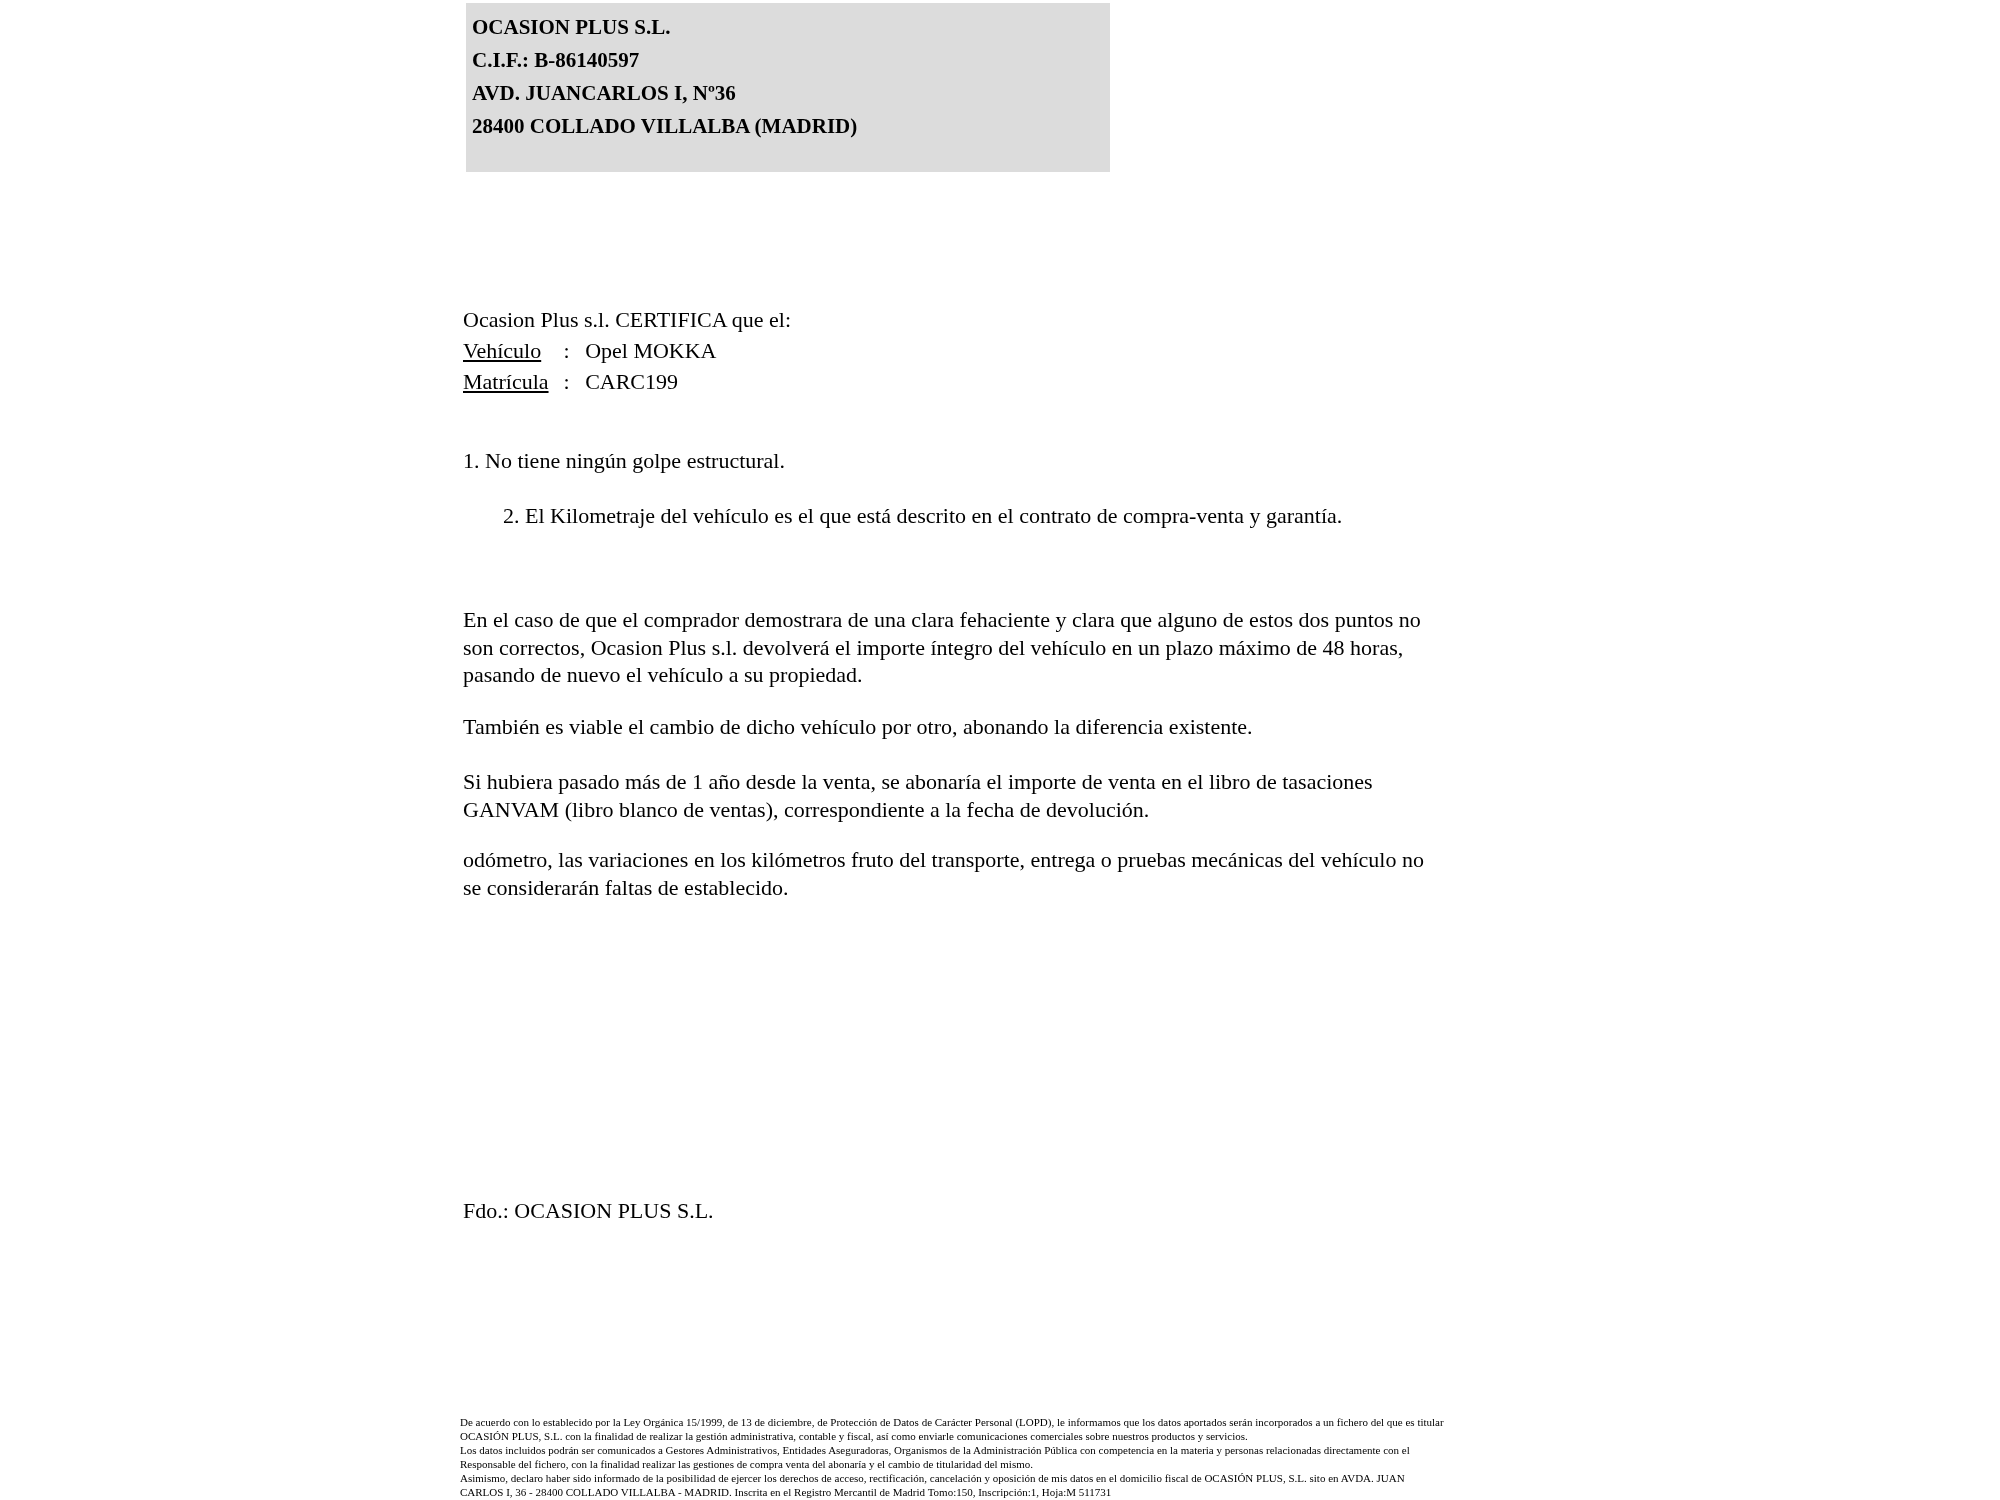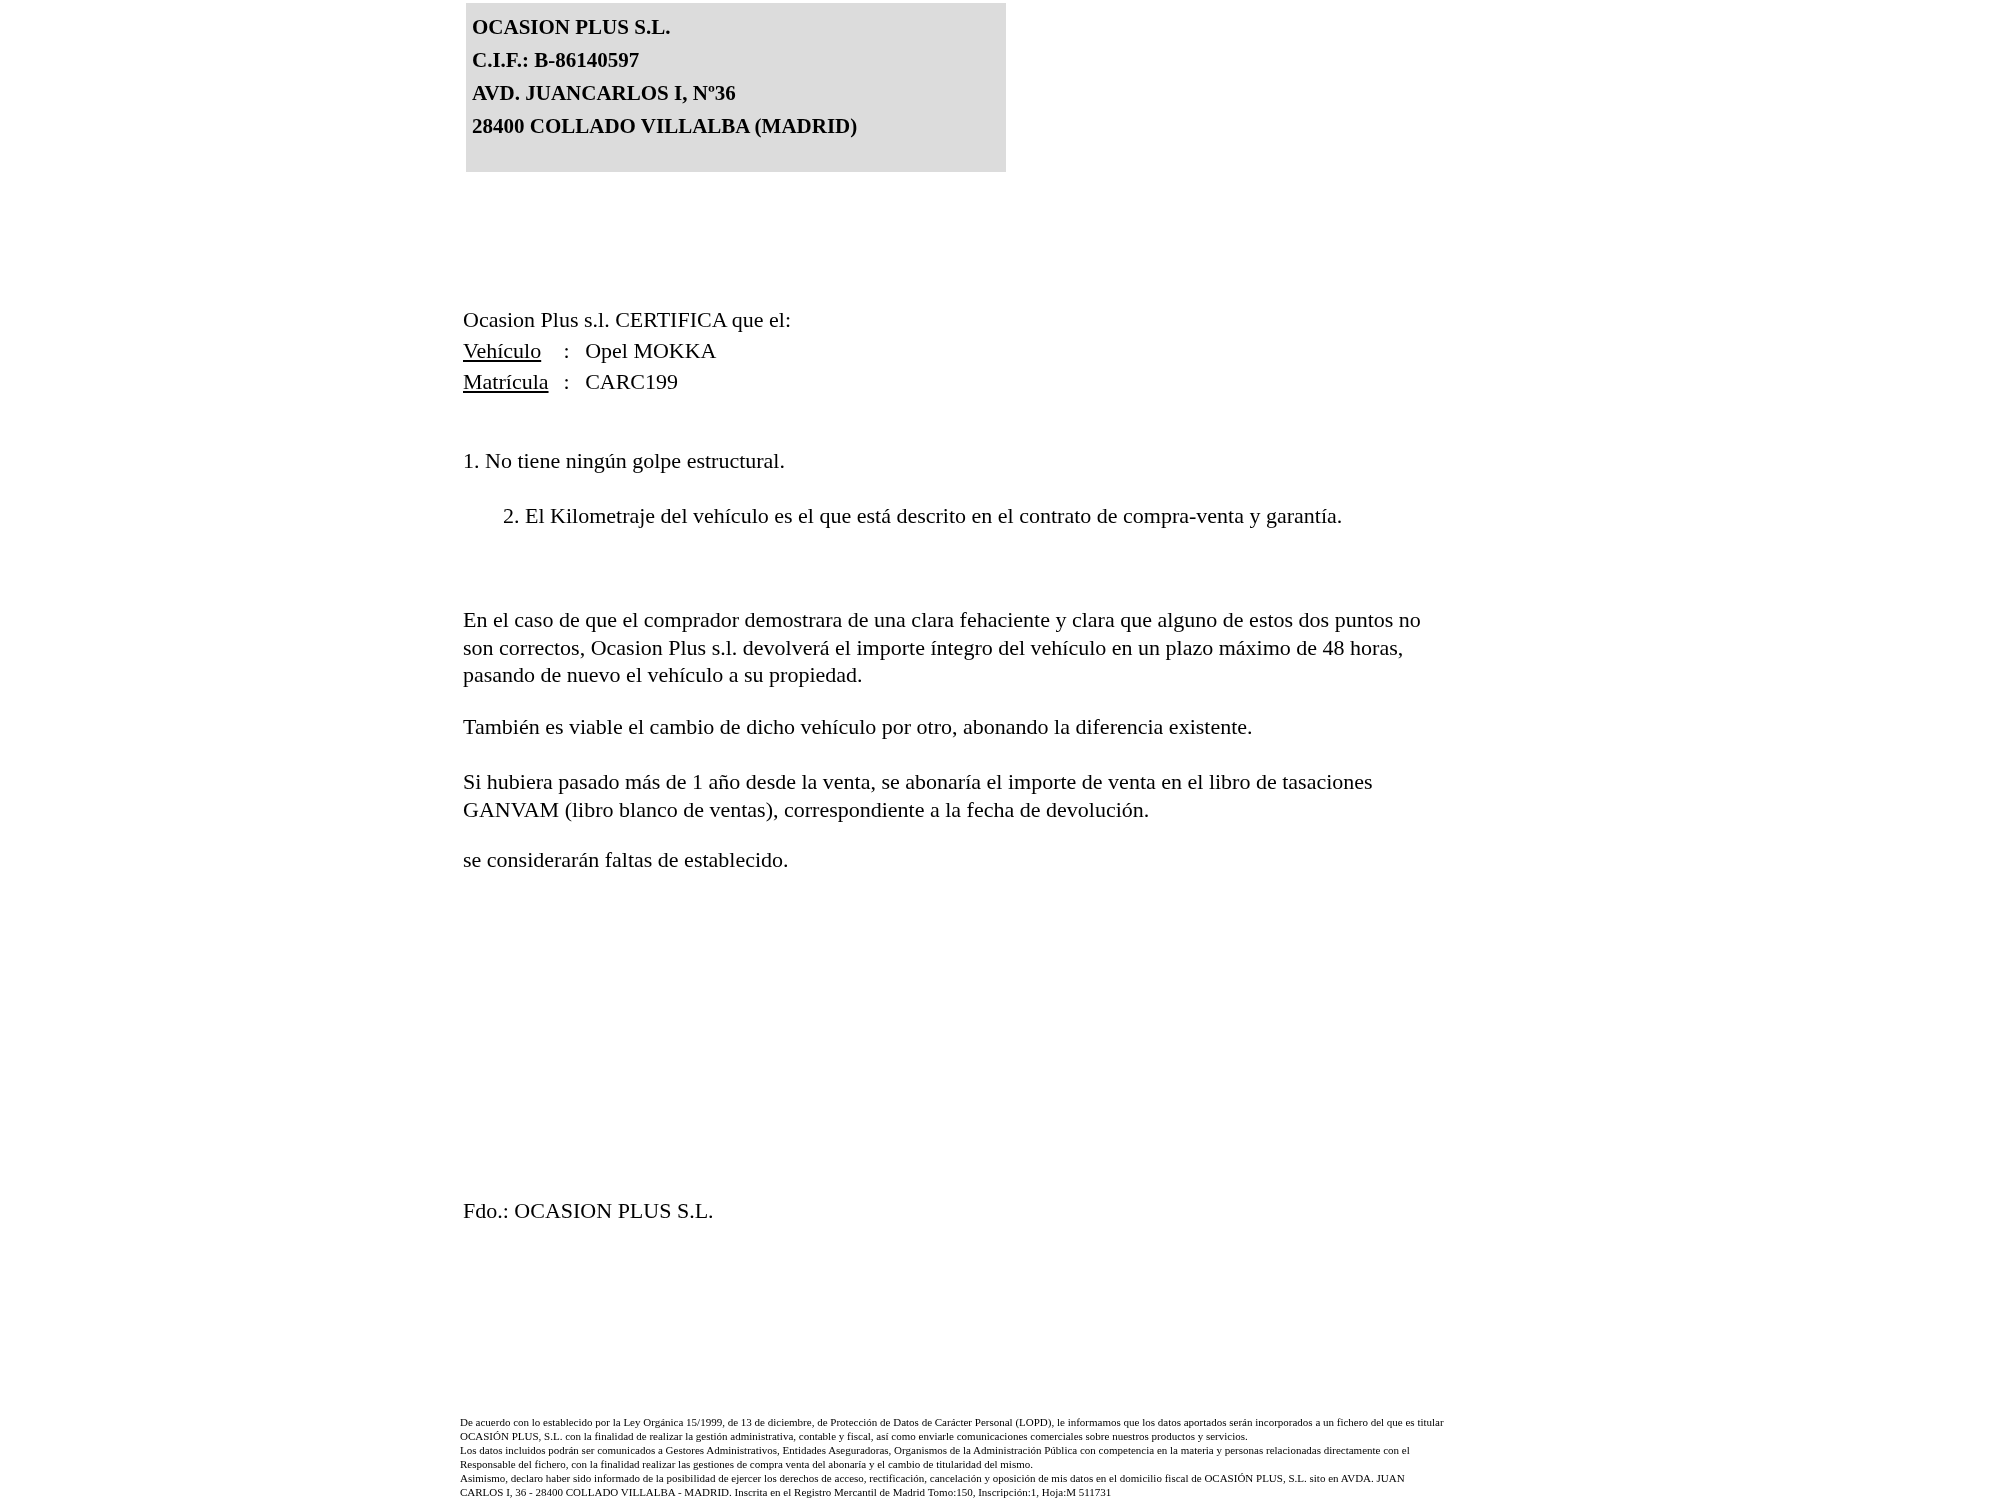--- a/index.html
+++ b/index.html
@@ -15,21 +15,21 @@
     font-family: "Liberation Serif", "DejaVu Serif", serif;
     color: #000000;
     overflow: hidden;
   }
   .abs { position: absolute; }
 
   
   #company-header {
     left: 466px;
     top: 3px;
-    width: 540px;
+    width: 644px;
     height: 169px;
     background: #dcdcdc;
     padding: 8px 0 0 6px;
     box-sizing: border-box;
   }
   #company-header .hline {
     font-weight: bold;
     font-size: 21px;
     line-height: 33px;
     white-space: nowrap;
@@ -134,20 +134,21 @@
   <div id="paragraph-exchange" class="abs para">
     <div>También es viable el cambio de dicho vehículo por otro, abonando la diferencia existente.</div>
   </div>
 
   <div id="paragraph-ganvam" class="abs para">
     <div>Si hubiera pasado más de 1 año desde la venta, se abonaría el importe de venta en el libro de tasaciones</div>
     <div>GANVAM (libro blanco de ventas), correspondiente a la fecha de devolución.</div>
   </div>
 
   <div id="paragraph-odometer" class="abs para">
+    <div>odómetro, las variaciones en los kilómetros fruto del transporte, entrega o pruebas mecánicas del vehículo no</div>
     <div>se considerarán faltas de establecido.</div>
   </div>
 
   <div id="signature-line" class="abs">Fdo.: OCASION PLUS S.L.</div>
 
   <div id="legal-footer" class="abs">
     <div>De acuerdo con lo establecido por la Ley Orgánica 15/1999, de 13 de diciembre, de Protección de Datos de Carácter Personal (LOPD), le informamos que los datos aportados serán incorporados a un fichero del que es titular</div>
     <div>OCASIÓN PLUS, S.L. con la finalidad de realizar la gestión administrativa, contable y fiscal, así como enviarle comunicaciones comerciales sobre nuestros productos y servicios.</div>
     <div>Los datos incluidos podrán ser comunicados a Gestores Administrativos, Entidades Aseguradoras, Organismos de la Administración Pública con competencia en la materia y personas relacionadas directamente con el</div>
     <div>Responsable del fichero, con la finalidad realizar las gestiones de compra venta del abonaría y el cambio de titularidad del mismo.</div>

